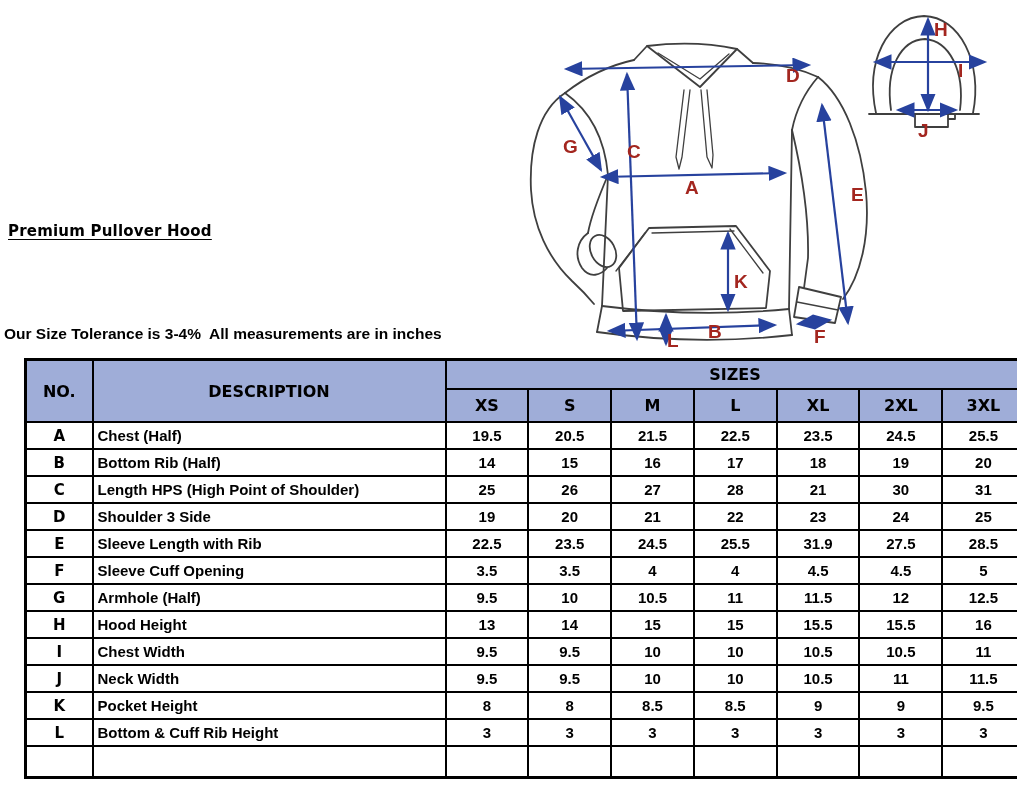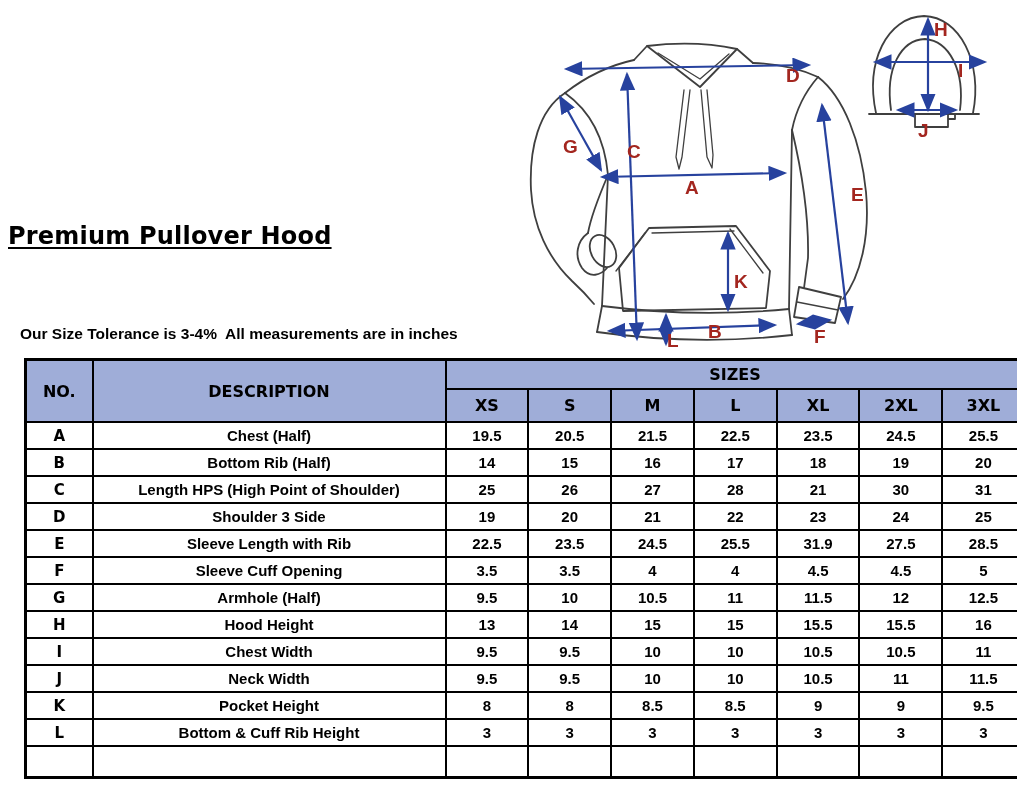--- a/index.html
+++ b/index.html
@@ -1,23 +1,23 @@
 <!DOCTYPE html>
 <html style="--header-bg: #9fadd8; --arrow-blue: #27429e; --label-red: #a3261f; --outline: #3f3f3f; --table-border: #000000;"><head>
 <meta charset="utf-8">
 <style>
   html,body{margin:0;padding:0;background:#fff;}
   #page{position:relative;width:1017px;height:793px;background:#ffffff;overflow:hidden;
         font-family:"Liberation Sans",sans-serif;color:#000;}
 
   
   #title{position:absolute;left:8px;top:222px;margin:0;
-         font-family:"DejaVu Sans",sans-serif;font-weight:bold;font-size:24px;
+         font-family:"DejaVu Sans",sans-serif;font-weight:bold;font-size:15px;
          text-decoration:underline;text-underline-offset:3px;letter-spacing:.2px;}
-  #tolerance{position:absolute;left:20px;top:325px;margin:0;
+  #tolerance{position:absolute;left:4px;top:325px;margin:0;
              font-weight:bold;font-size:15.5px;white-space:pre;}
 
   
   #diagram{position:absolute;left:0;top:0;}
   .ol{stroke:var(--outline);stroke-width:1.8;fill:none;stroke-linecap:round;stroke-linejoin:round;}
   .ol-thin{stroke:var(--outline);stroke-width:1.3;fill:none;stroke-linecap:round;stroke-linejoin:round;}
   .arrow{stroke:var(--arrow-blue);stroke-width:2.2;fill:none;}
   .ah-fill{fill:var(--arrow-blue);stroke:none;}
   .dlabel{fill:var(--label-red);font-family:"Liberation Sans",sans-serif;
           font-weight:bold;font-size:19px;}
@@ -28,21 +28,21 @@
               border:3px solid var(--table-border);}
   #size-table th,#size-table td{border:2px solid var(--table-border);
               padding:0 4px;overflow:hidden;white-space:nowrap;}
   #size-table th{background:var(--header-bg);
               font-family:"DejaVu Sans",sans-serif;font-weight:bold;font-size:16px;
               text-align:center;}
   th.sizes-span{height:27px;}
   tr.size-cols th{height:31px;margin-left:32px;}
   #size-table td{font-weight:bold;font-size:15px;height:25px;}
   td.no-cell{text-align:center;font-family:"DejaVu Sans",sans-serif;font-size:14px;}
-  td.desc-cell{text-align:center;padding-left:6px;}
+  td.desc-cell{text-align:left;padding-left:6px;}
   td.val{text-align:center;}
   #size-table tbody tr:last-child td{height:29px;}
 </style>
 </head>
 <body>
 
 <div id="page">
 
   <h1 id="title">Premium Pullover Hood</h1>
 

